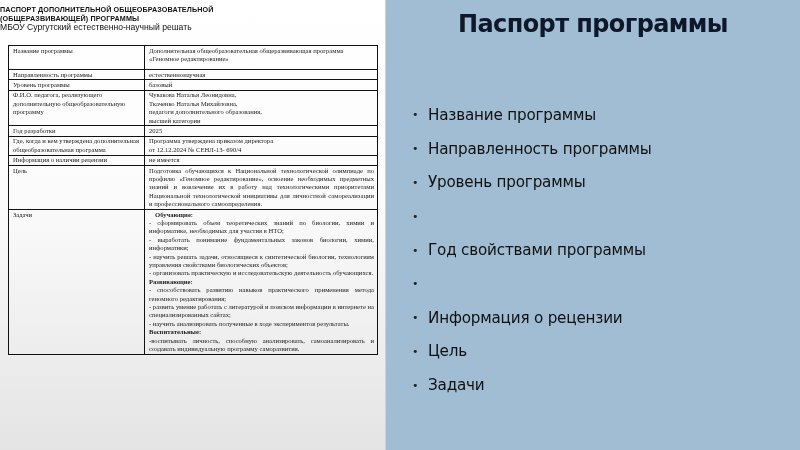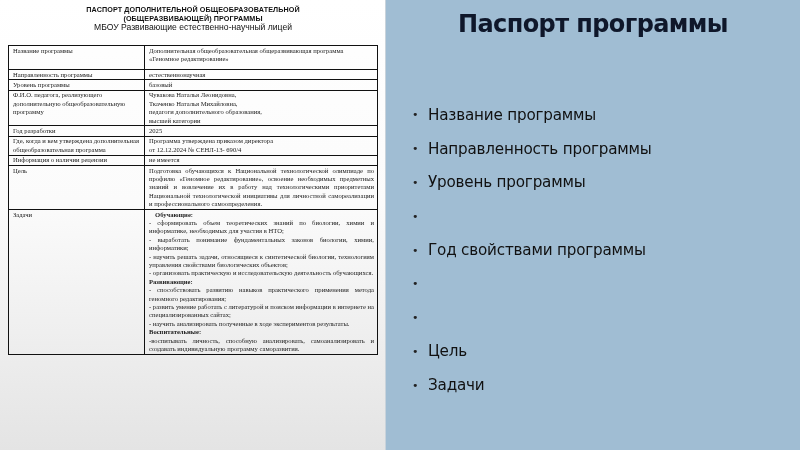--- a/index.html
+++ b/index.html
@@ -11,21 +11,21 @@
   }
   .slide { position: absolute; inset: 0; width: 800px; height: 450px; }
 
   
   .doc-panel {
     position: absolute; left: 0; top: 0; width: 386px; height: 450px;
     background: linear-gradient(to bottom, #ffffff 0%, #fbfbfb 45%, #e4e4e4 100%);
     border-right: 1px solid #c9d3db;
   }
   .doc-header {
-    position: absolute; left: 0; top: 6px; width: 386px; text-align: center;
+    position: absolute; left: 0; top: 6px; width: 386px; 
     color: #111;
   }
   .doc-header .h1 {
     font-family: "Liberation Sans", sans-serif;
     font-weight: bold; font-size: 7.2px; line-height: 8.6px; letter-spacing: 0.1px;
   }
   .doc-header .h2 {
     font-family: "Liberation Sans", sans-serif;
     font-size: 8.6px; line-height: 9.6px;
   }
@@ -70,21 +70,21 @@
 </style>
 </head>
 <body>
 
 <div class="slide">
 
   <div class="doc-panel">
     <div class="doc-header">
       <div class="h1">ПАСПОРТ ДОПОЛНИТЕЛЬНОЙ ОБЩЕОБРАЗОВАТЕЛЬНОЙ</div>
       <div class="h1">(ОБЩЕРАЗВИВАЮЩЕЙ) ПРОГРАММЫ</div>
-      <div class="h2">МБОУ Развивающие естественно-научный лицей</div>
+      <div class="h2">МБОУ Сургутский естественно-научный решать</div>
     </div>
 
     <table class="passport">
       <tbody>
           <tr style="height:24px">
         <td class="label">Название программы</td>
         <td class="value">Дополнительная общеобразовательная общеразвивающая программа «Геномное редактирование»</td>
       </tr>
       <tr>
         <td class="label">Направленность программы</td>
@@ -162,20 +162,21 @@
       </li>
     <li>
         <span class="bullet">•</span>
         <span>Год свойствами программы</span>
       </li>
     <li>
         <span class="bullet">•</span>
       </li>
     <li>
         <span class="bullet">•</span>
+        <span>Информация о рецензии</span>
       </li>
     <li>
         <span class="bullet">•</span>
         <span>Цель</span>
       </li>
     <li>
         <span class="bullet">•</span>
         <span>Задачи</span>
       </li>
   </ul>

